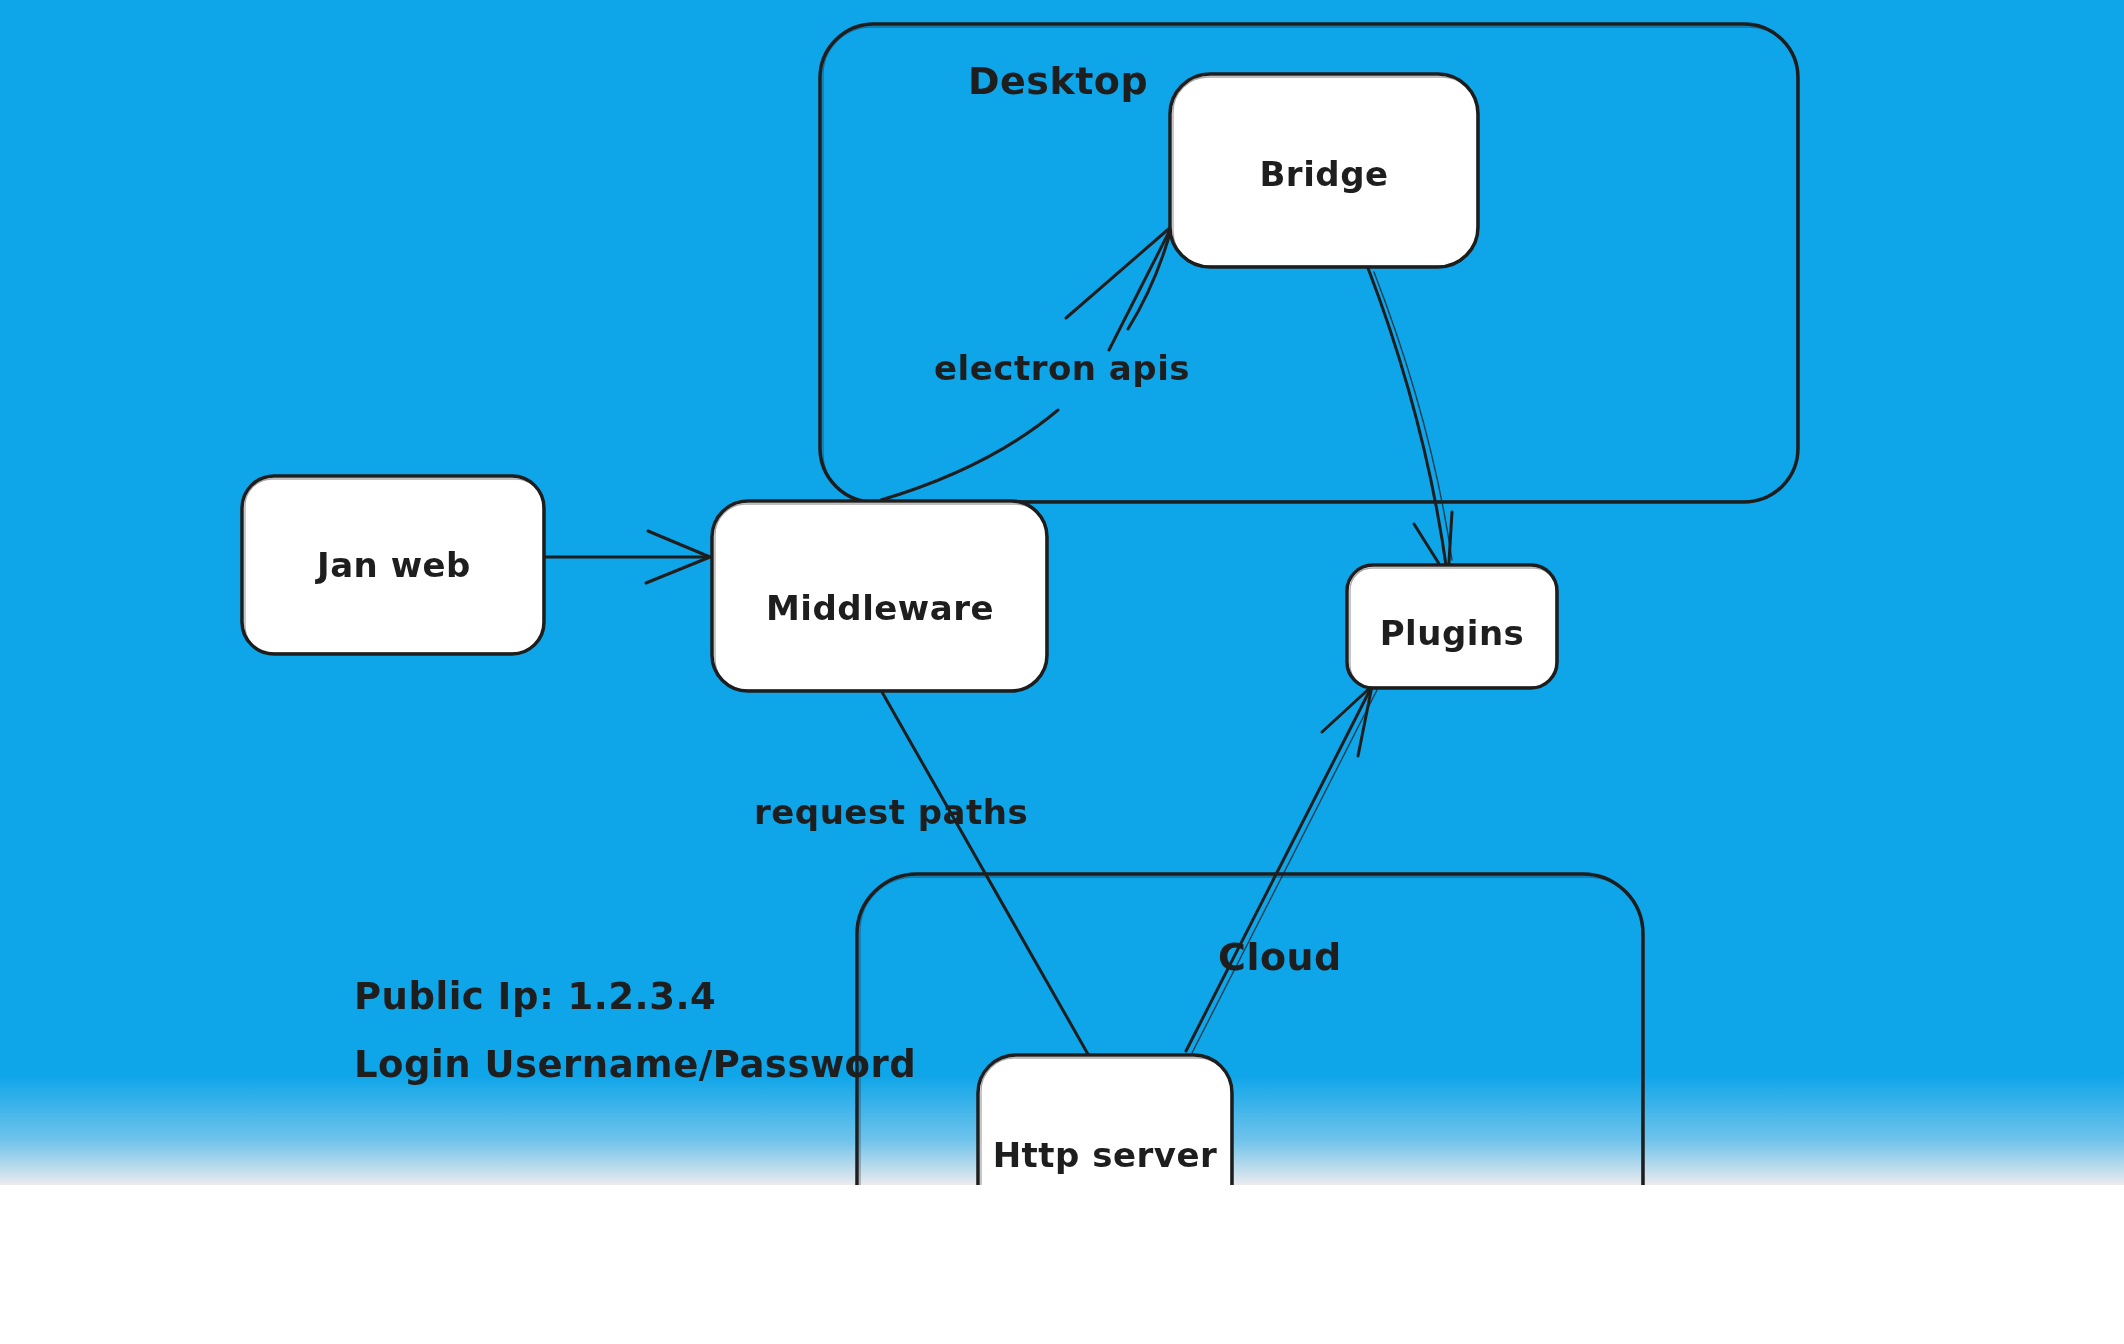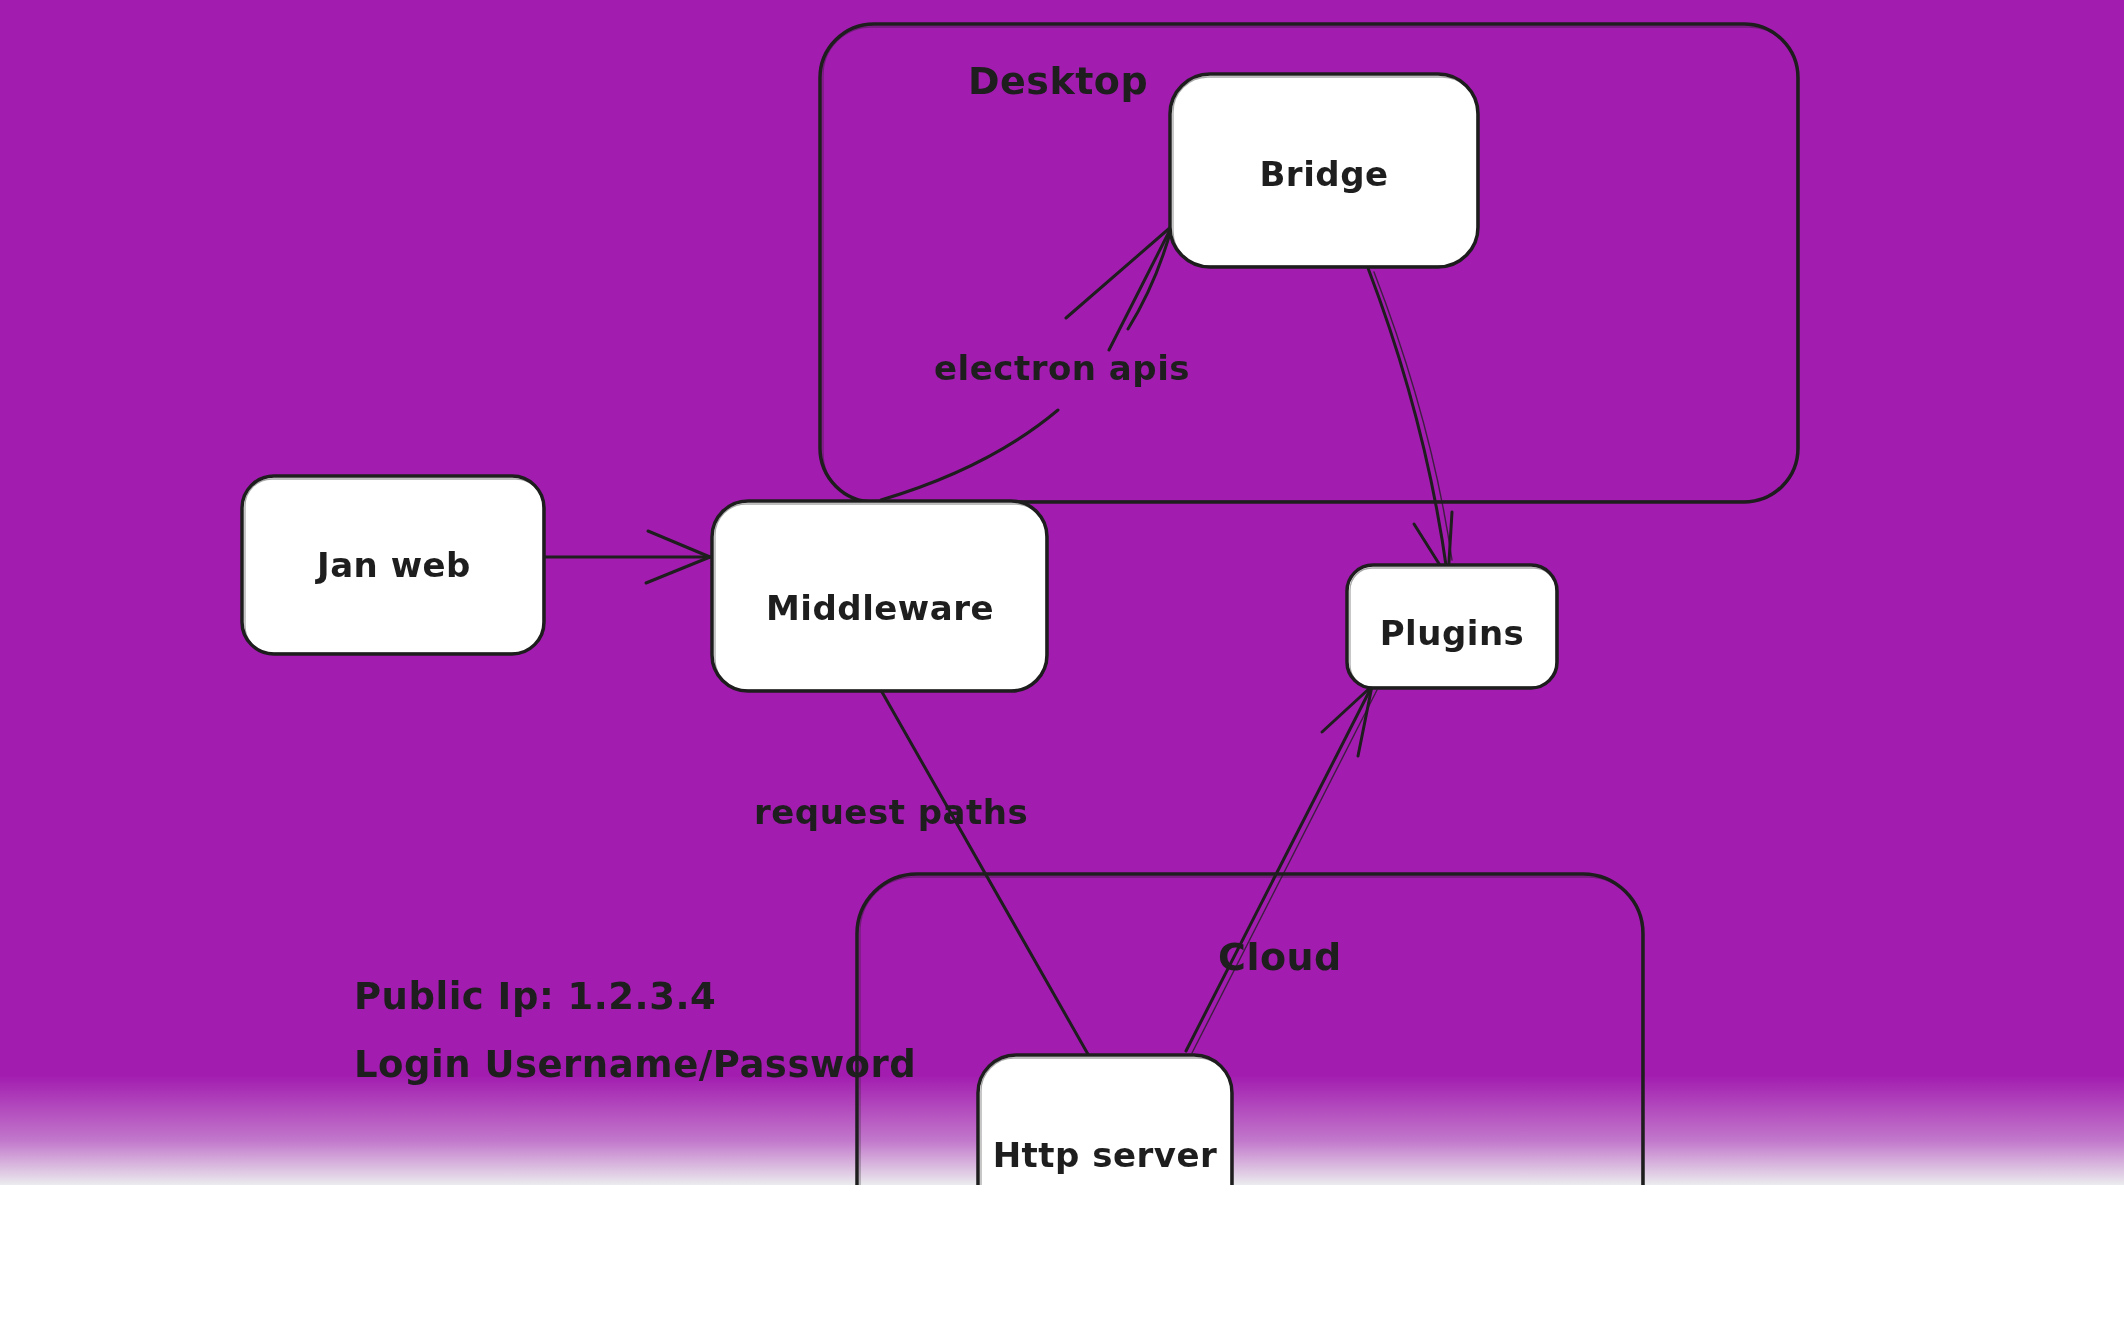--- a/index.html
+++ b/index.html
@@ -1,21 +1,21 @@
 <!DOCTYPE html>
 <html><head>
 <meta charset="utf-8">
 <style>
   html, body { margin: 0; padding: 0; background: #ffffff; }
   .canvas-wrap {
     position: relative;
     width: 2124px;
     height: 1185px;
     overflow: hidden;
-    background: #a21caf;
+    background: #0ea5e9;
     font-family: "DejaVu Sans", sans-serif;
   }
   .bottom-fade {
     position: absolute;
     left: 0; right: 0; bottom: 0;
     height: 110px;
     background: linear-gradient(180deg,
       rgba(233,233,238,0) 0%,
       rgba(233,233,238,0.45) 60%,
       #ebebee 100%);

